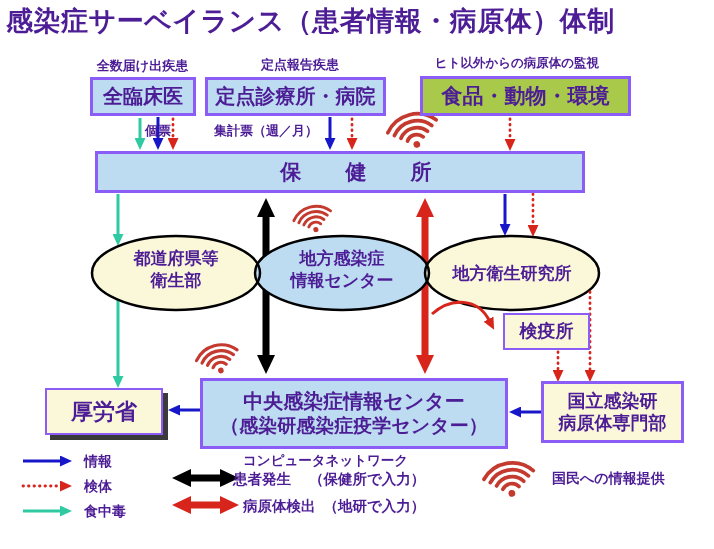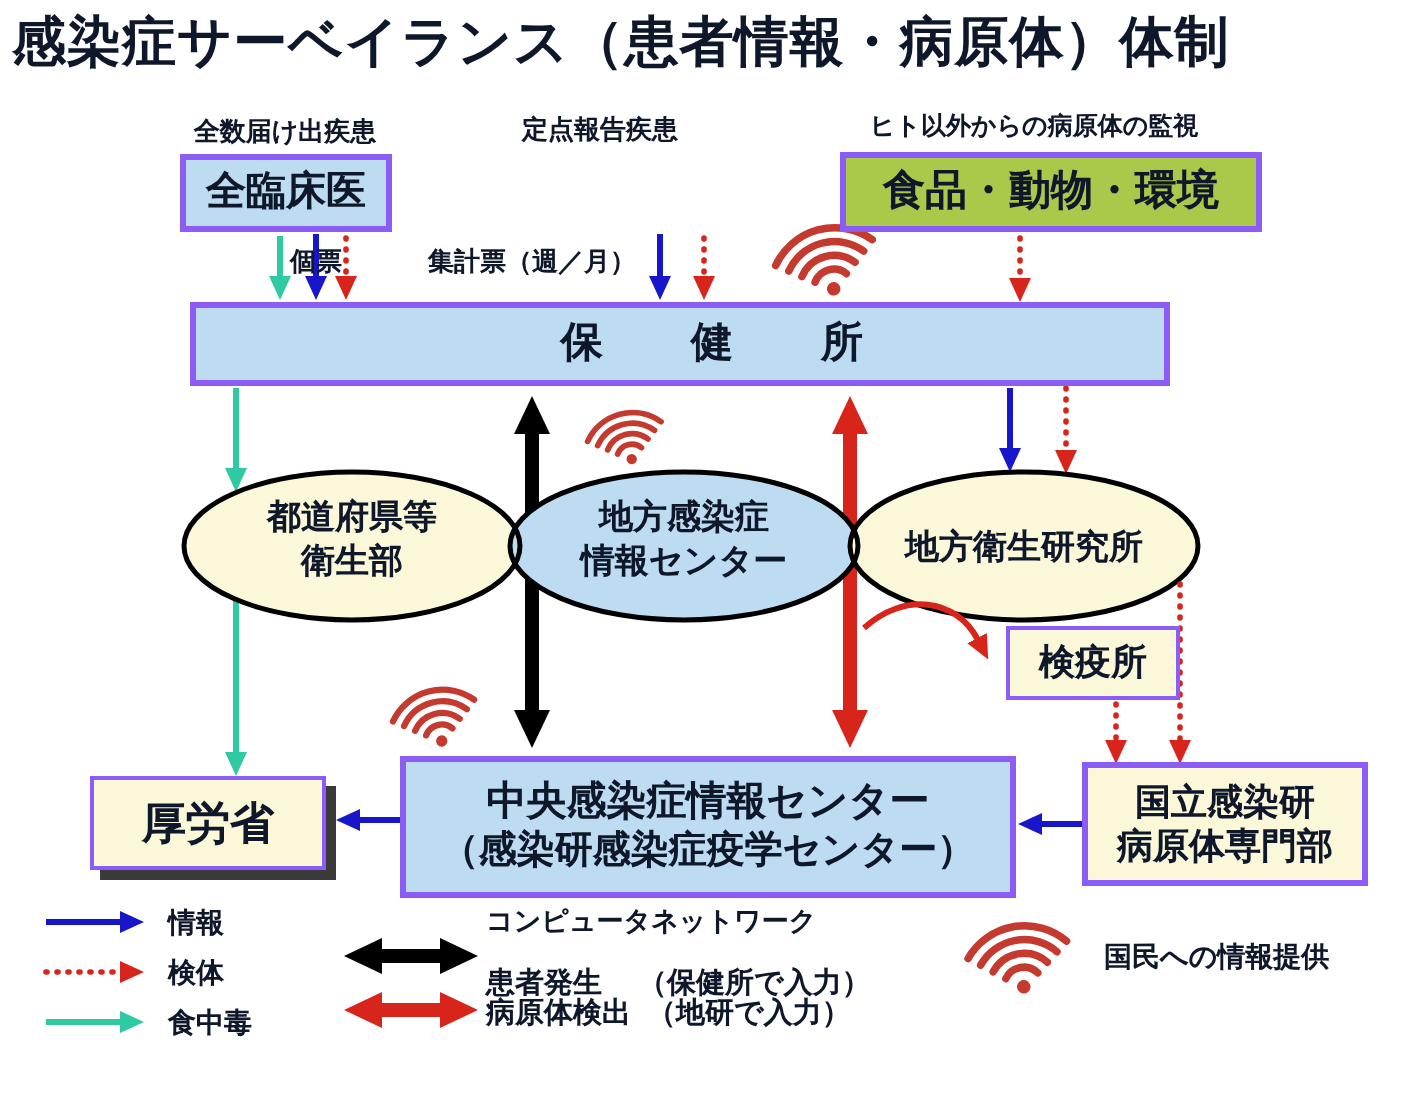--- a/index.html
+++ b/index.html
@@ -1,18 +1,18 @@
 <!DOCTYPE html>
 <html><head>
 <meta charset="utf-8">
 <style>
   html,body{margin:0;padding:0;background:#ffffff;}
   #stage{
     position:relative;width:714px;height:549px;background:#ffffff;overflow:hidden;
-    font-family:"Liberation Sans","DejaVu Sans",sans-serif;color:#0f172a;
+    font-family:"Liberation Sans","DejaVu Sans",sans-serif;color:#4c1d95;
   }
   #stage svg{position:absolute;left:0;top:0;z-index:1;}
   .abs{position:absolute;z-index:2;}
   .title{left:6px;top:3px;width:704px;font-size:27px;font-weight:800;letter-spacing:.5px;white-space:nowrap;}
   .cap{font-weight:700;font-size:13px;text-align:center;white-space:nowrap;}
   .box{
     position:absolute;z-index:2;box-sizing:border-box;background:#BDDCF2;border:3px solid #8b5cf6;
     display:flex;flex-direction:column;align-items:center;justify-content:center;
     font-weight:700;text-align:center;line-height:1.25;
   }
@@ -162,20 +162,21 @@
       </g>
   </svg>
 
   <div class="abs title">感染症サーベイランス（患者情報・病原体）体制</div>
 
   <div class="abs cap" style="left:85px;top:57px;width:115px;">全数届け出疾患</div>
   <div class="abs cap" style="left:245px;top:56px;width:110px;">定点報告疾患</div>
   <div class="abs cap" style="left:413px;top:55px;width:208px;font-size:12.5px;">ヒト以外からの病原体の監視</div>
 
   <div class="box" style="left:90px;top:77px;width:106px;height:39px;font-size:20px;">全臨床医</div>
+  <div class="box" style="left:205px;top:77px;width:181px;height:39px;font-size:20px;">定点診療所・病院</div>
   <div class="box green" style="left:420px;top:76px;width:211px;height:40px;font-size:21px;">食品・動物・環境</div>
 
   <div class="abs cap" style="left:95px;top:122px;width:40px;margin-left:43px;">個票</div>
   <div class="abs cap" style="left:206px;top:122px;width:120px;">集計票（週／月）</div>
 
   <div class="box" style="left:95px;top:151px;width:490px;height:42px;font-size:21px;letter-spacing:2.1em;padding-left:76px;flex-direction:row;">保健所</div>
 
   <div class="ellipse-label" style="left:100px;top:248px;width:152px;">
     <div>都道府県等</div>
     <div>衛生部</div>
@@ -196,21 +197,21 @@
   <div class="box cream" style="left:541px;top:381px;width:143px;height:62px;font-size:18px;text-align:right;">
     <div>国立感染研</div>
     <div>病原体専門部</div>
   </div>
 
   <div class="abs legend-label" style="left:84px;top:453px;">情報</div>
   <div class="abs legend-label" style="left:84px;top:478px;">検体</div>
   <div class="abs legend-label" style="left:84px;top:503px;">食中毒</div>
 
   <div class="abs legend-label" style="left:243px;top:452px;font-size:13.5px;">コンピュータネットワーク</div>
-  <div class="abs legend-row" style="left:243px;top:470px;margin-top:12px;">
+  <div class="abs legend-row" style="left:233px;top:470px;">
     <span>患者発生</span>
     <span style="margin-left:18px;">（保健所で入力）</span>
   </div>
   <div class="abs legend-row" style="left:243px;top:497px;">
     <span>病原体検出</span>
     <span style="margin-left:8px;">（地研で入力）</span>
   </div>
   <div class="abs legend-label" style="left:552px;top:470px;">国民への情報提供</div>
 
 </div>

